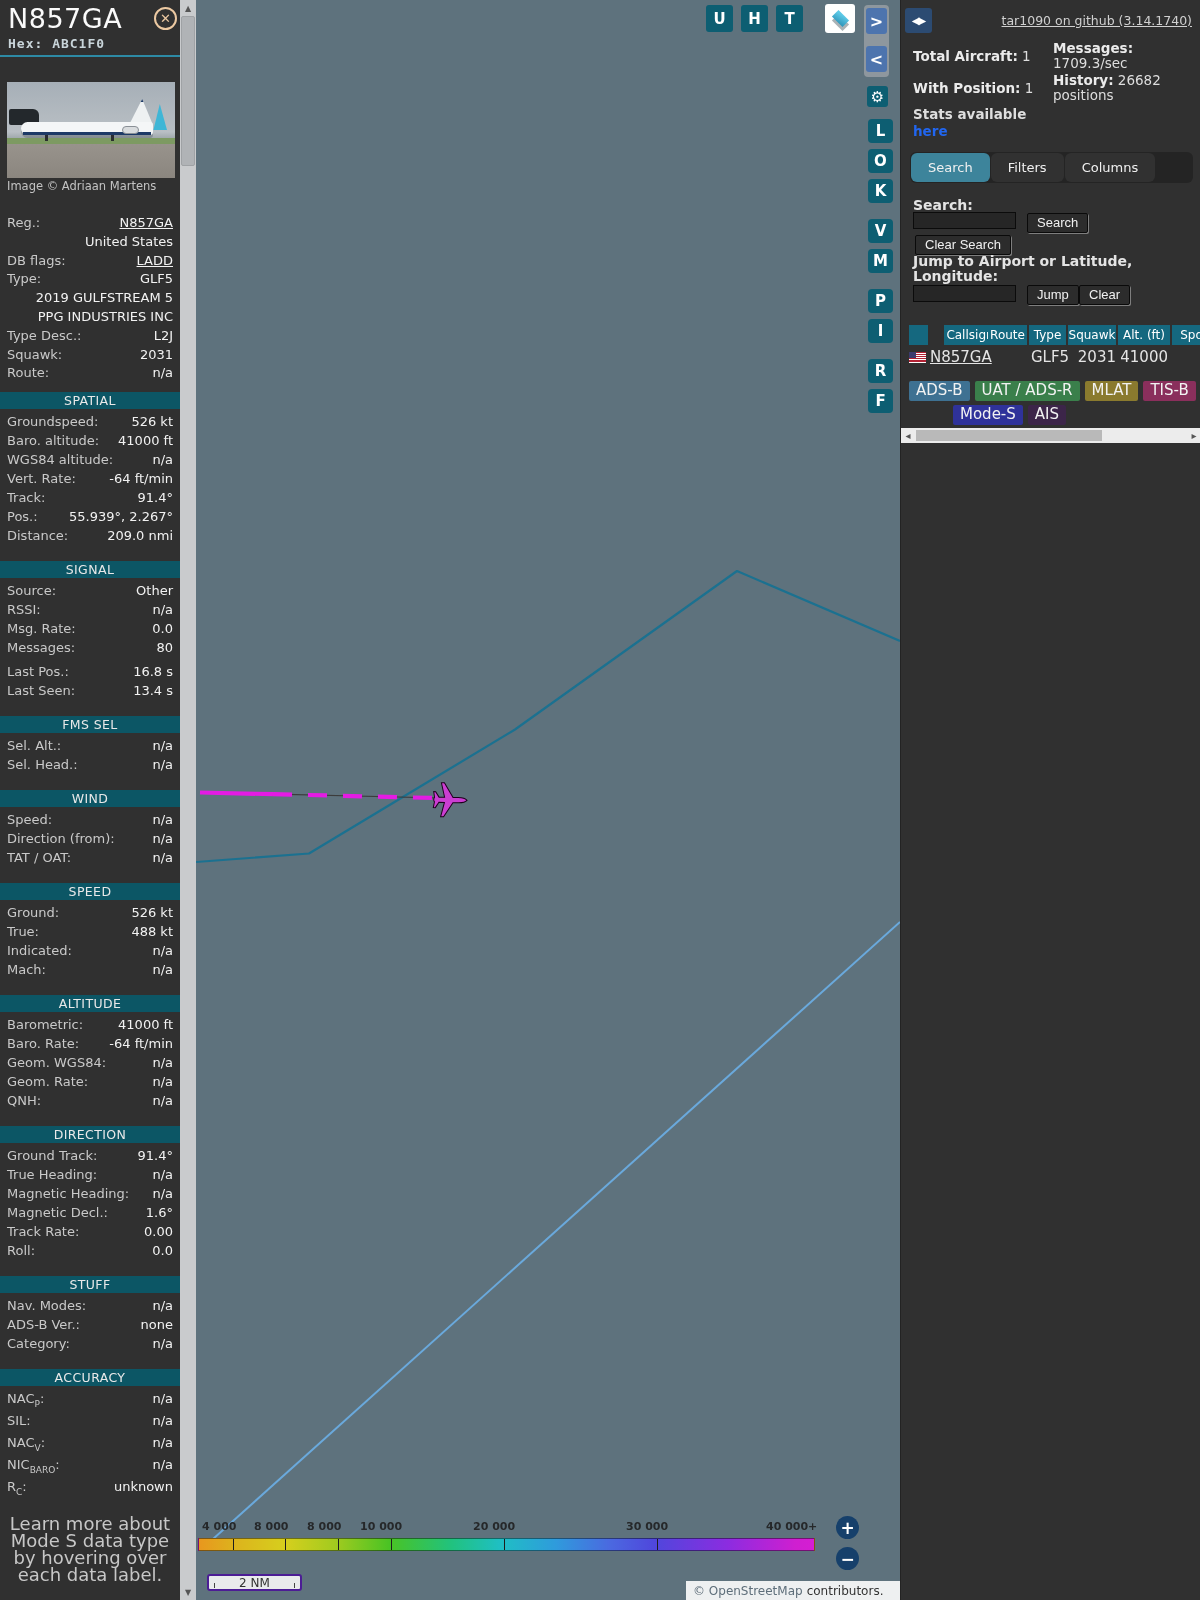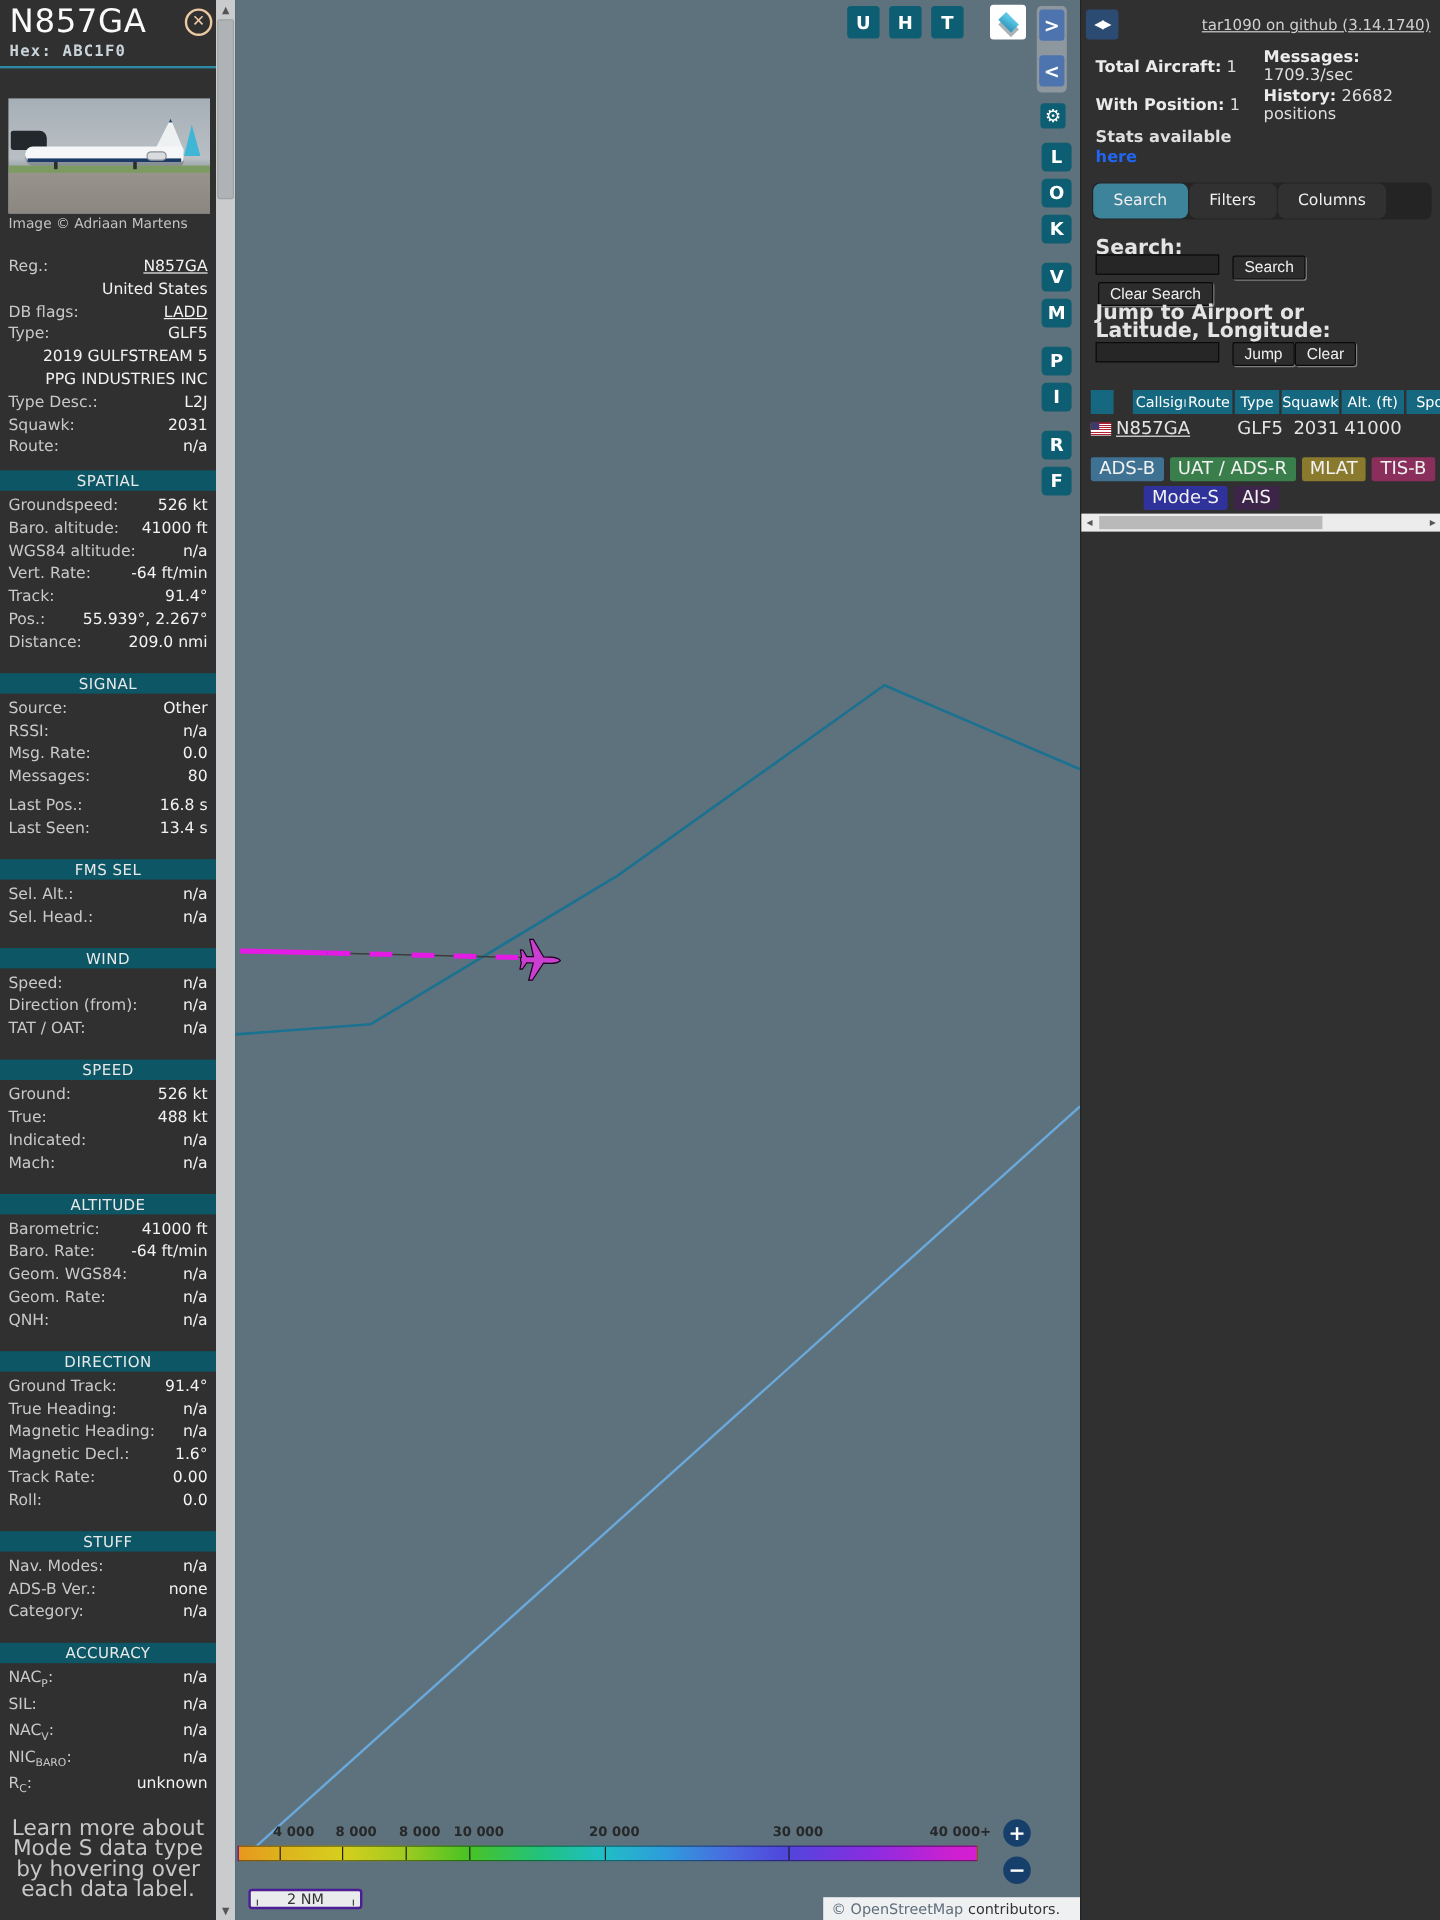--- a/index.html
+++ b/index.html
@@ -61,21 +61,21 @@
   #chev-box { position:absolute; left:668px; top:5px; width:25px; height:72px; background:rgba(150,158,163,.85); border-radius:4px; }
   .chev { position:absolute; left:670px; width:21px; height:26px; background:#4d74ae; border-radius:3px; color:#fff; font-size:16px; font-weight:900; display:flex; align-items:center; justify-content:center; cursor:pointer; }
   #chev-r { top:8px; } #chev-l { top:46px; }
   #btn-gear { left:671px; top:86px; width:21px; height:21px; font-size:15px; font-weight:normal; }
   .lbtn { left:672px; width:25px; height:24px; font-size:15px; border-radius:4px; }
 
   
   #alt-bar { position:absolute; left:2px; top:1538px; width:617px; height:13px; border:1px solid rgba(0,0,0,.45);
     background:linear-gradient(90deg,#e8971e 0%,#dcb41d 6%,#d6cf1d 14%,#a3cb1f 22%,#49c324 31%,#21c27e 41%,#1fbfc4 49%,#2f9bdc 58%,#4b68e0 67%,#4f47dc 74%,#8c2ce0 86%,#cf1fd0 97%,#d51ed3 100%); }
   .alt-tick { position:absolute; top:0; width:1px; height:11px; background:#1d1d1d; }
-  .alt-lab { position:absolute; top:1520px; width:60px; text-align:right; font-size:11px; font-weight:bold; color:#26282a; }
+  .alt-lab { position:absolute; top:1520px; width:60px; text-align:left; font-size:11px; font-weight:bold; color:#26282a; }
 
   #scale-box { position:absolute; left:11px; top:1574px; width:95px; height:17px; background:#e9ebec; border:2px solid #4c1d95; border-radius:3px; font-size:12px; color:#333; display:flex; align-items:center; justify-content:center; }
   #scale-box .ends { position:absolute; left:5px; right:5px; bottom:1px; height:5px; border-left:1px solid #444; border-right:1px solid #444; }
 
   .zoombtn { position:absolute; left:640px; width:23px; height:23px; border-radius:50%; background:#16406b; color:#fff; font-size:17px; font-weight:bold; display:flex; align-items:center; justify-content:center; cursor:pointer; }
   #zoom-in { top:1516px; } #zoom-out { top:1547px; }
 
   #attrib { position:absolute; left:490px; top:1581px; width:214px; height:19px; background:rgba(250,250,250,.93); font-size:12px; display:flex; align-items:center; padding-left:7px; white-space:nowrap; }
   #attrib .osm { color:#5e6e7a; text-decoration:none; cursor:pointer; }
   #attrib .rest { color:#333; margin-left:4px; }
@@ -90,21 +90,21 @@
   #st-msg { left:152px; top:41px; }
   #st-pos { left:12px; top:81px; }
   #st-hist { left:152px; top:73px; width:140px; }
   #st-avail { left:12px; top:107px; font-weight:bold; }
   #st-here { position:absolute; left:12px; top:123px; font-size:13.5px; font-weight:bold; color:#2166f0; cursor:pointer; }
 
   #tabs { position:absolute; left:9px; top:152px; width:283px; height:31px; background:#242424; border-radius:6px; display:flex; padding:1px; }
   .tab { height:29px; border-radius:6px; background:#313131; color:#f0f0f0; font-size:13px; display:flex; align-items:center; padding:0 17px; margin-right:1px; cursor:pointer; }
   .tab.active { background:#3d849b; }
 
-  .plabel { position:absolute; font-size:17px; font-weight:bold; color:#e4e4e4; }
+  .plabel { position:absolute; font-size:14px; font-weight:bold; color:#e4e4e4; }
   #lbl-search { left:12px; top:197px; }
   #lbl-jump { left:12px; top:254px; width:235px; line-height:15px; }
   .pinput { position:absolute; width:103px; height:17px; background:#262626; border:1px solid #0b0b0b; color:#fff; font-size:12px; padding:0 4px; }
   #inp-search { left:12px; top:212px; }
   #inp-jump { left:12px; top:285px; }
   .pbtn { position:absolute; background:#2c2c2c; color:#f0f0f0; font-size:13px; border:1px solid #0a0a0a; box-shadow:1px 1px 0 rgba(255,255,255,.38); border-radius:2px; padding:1px 9px 2px; cursor:pointer; white-space:nowrap; }
   #btn-search { left:126px; top:213px; }
   #btn-clear-search { left:14px; top:235px; }
   #btn-jump { left:126px; top:285px; }
   #btn-jump-clear { left:178px; top:285px; }

